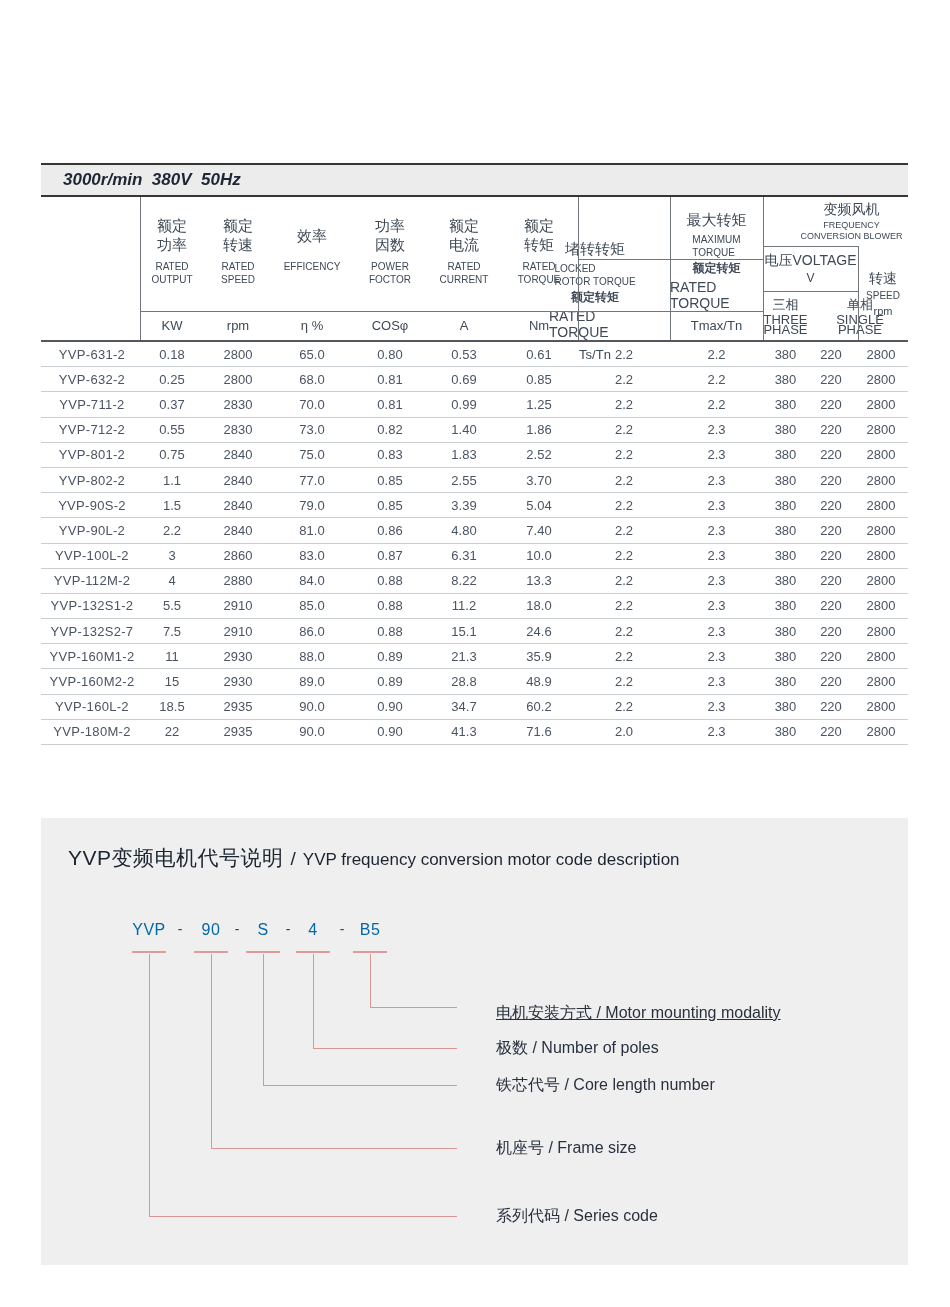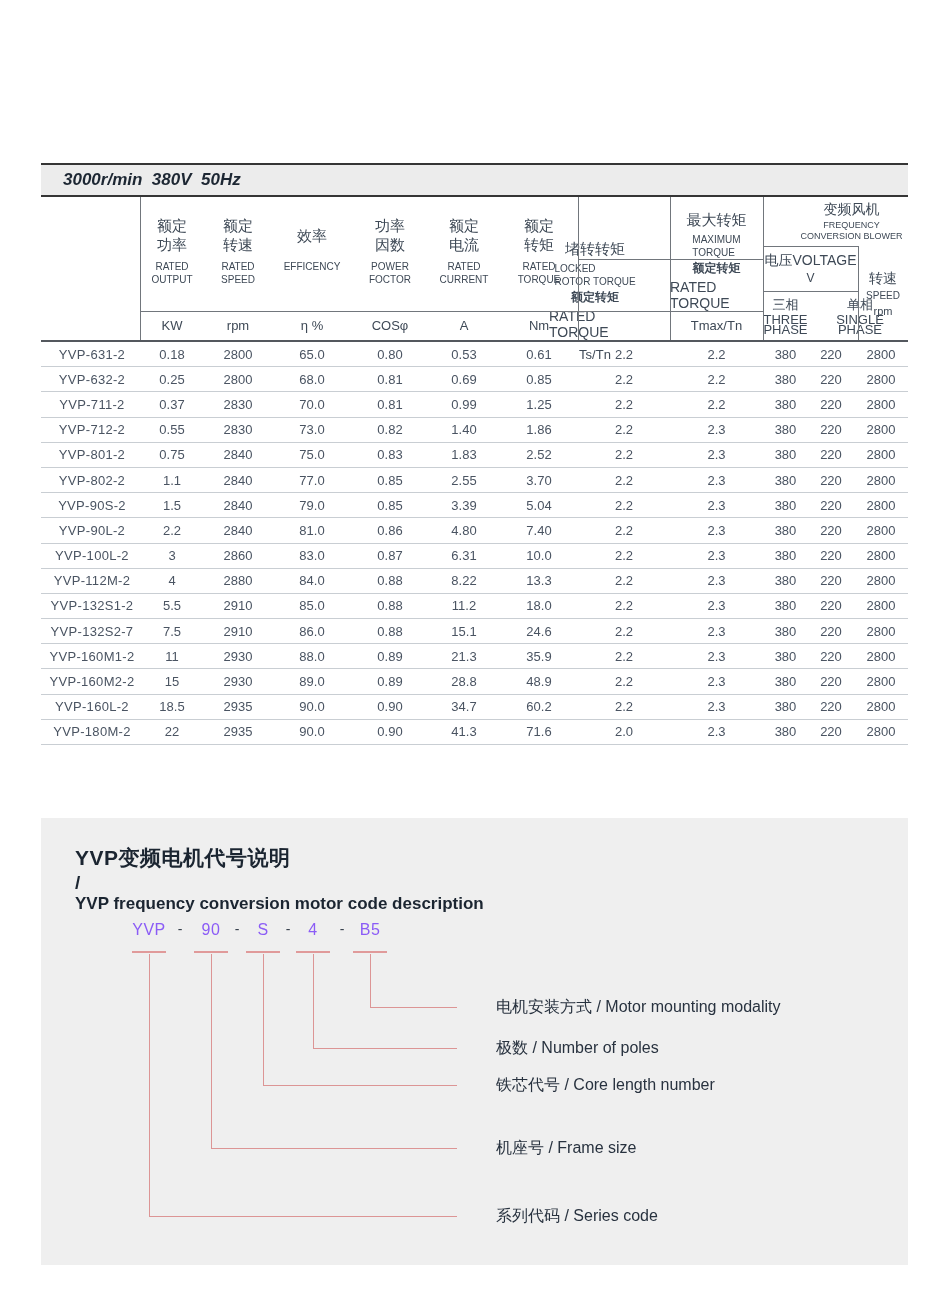--- a/index.html
+++ b/index.html
@@ -67,25 +67,25 @@
   .tbody { position:absolute; left:41px; top:342px; width:867px; }
   .trow {
     display:grid; grid-template-columns:99px 64px 68px 80px 76px 72px 78px 92px 93px 45px 46px 54px;
     height:25.2px; align-items:center; border-bottom:1px solid #c9ced3;
     font-size:13px; color:#4a5462;
   }
   .tcell { text-align:center; }
   .tcell.model { text-align:center; padding-left:3px; letter-spacing:.3px; }
   
   .codesec { position:absolute; left:41px; top:818px; width:867px; height:447px; background:#efefef; }
-  .sec-title { position:absolute; left:27px; top:26px; display:flex; align-items:baseline; color:#1b2531; font-weight:bold;flex-direction:column; }
+  .sec-title { position:absolute; left:27px; top:26px; display:flex; align-items:baseline; color:#1b2531; font-weight:normal; }
   .sec-title .t-zh { font-size:21px; letter-spacing:.5px; }
   .sec-title .t-sep { font-size:19px; margin:0 7px; }
   .sec-title .t-en { font-size:17px; }
-  .code-part { position:absolute; top:103px; transform:translateX(-50%); font-size:16px; color:#8b5cf6; letter-spacing:.5px; white-space:nowrap; }
+  .code-part { position:absolute; top:103px; transform:translateX(-50%); font-size:16px; color:#0369a1; letter-spacing:.5px; white-space:nowrap; }
   .code-dash { position:absolute; top:103px; transform:translateX(-50%); font-size:14px; color:#39424e; }
   .code-underline { position:absolute; top:133px; width:34px; height:2px; background:#e09a9a; }
   .lead-v { position:absolute; width:1px; background:#dc9595; }
   .lead-h { position:absolute; height:1px; background:#dc9595; }
   .code-label { position:absolute; left:455px; font-size:16px; color:#28323f; white-space:nowrap; line-height:21px; }
 </style>
 </head>
 <body>
 
 <div class="page">
@@ -454,21 +454,21 @@
         <div class="code-label" style="top: 256px;">铁芯代号 / Core length number</div>
         <span class="code-part" style="left: 272px;">4</span>
         <div class="code-underline" style="left: 255px; top: 133px;"></div>
         <div class="lead-v" style="left: 272px; top: 136px; height: 94px;"></div>
         <div class="lead-h" style="left: 272px; top: 230px; width: 144px;"></div>
         <div class="code-label" style="top: 219px;">极数 / Number of poles</div>
         <span class="code-part" style="left: 329px;">B5</span>
         <div class="code-underline" style="left: 312px; top: 133px;"></div>
         <div class="lead-v" style="left: 329px; top: 136px; height: 53px;"></div>
         <div class="lead-h" style="left: 329px; top: 189px; width: 87px;"></div>
-        <div class="code-label" style="top: 178px;">电机安装方式 / Motor mounting modality</div>
+        <div class="code-label" style="top: 184px; text-decoration: underline;">电机安装方式 / Motor mounting modality</div>
         <span class="code-dash" style="left: 139px;">-</span>
         <span class="code-dash" style="left: 196px;">-</span>
         <span class="code-dash" style="left: 247px;">-</span>
         <span class="code-dash" style="left: 301px;">-</span>
       </div>
   </div>
 
 </div>
 
 </body></html>

